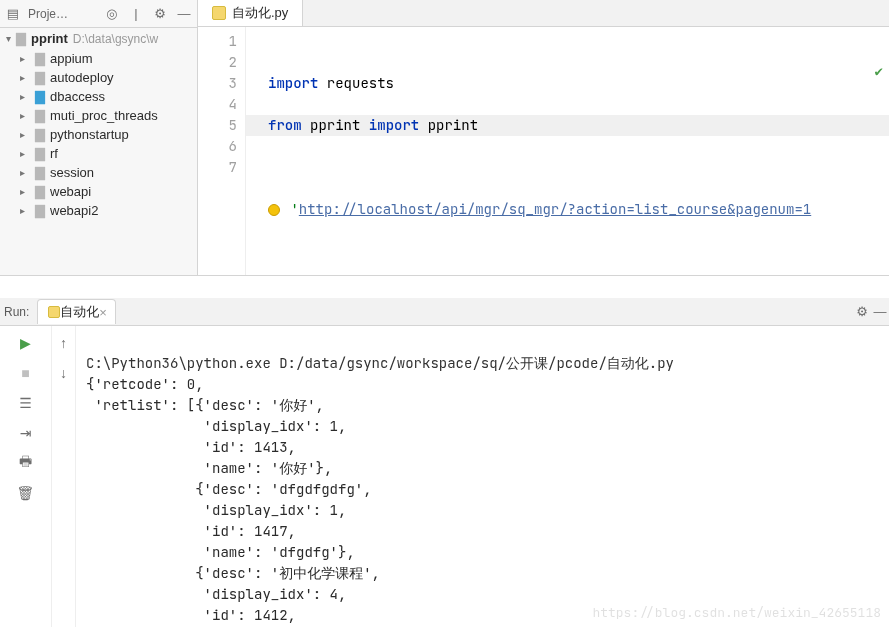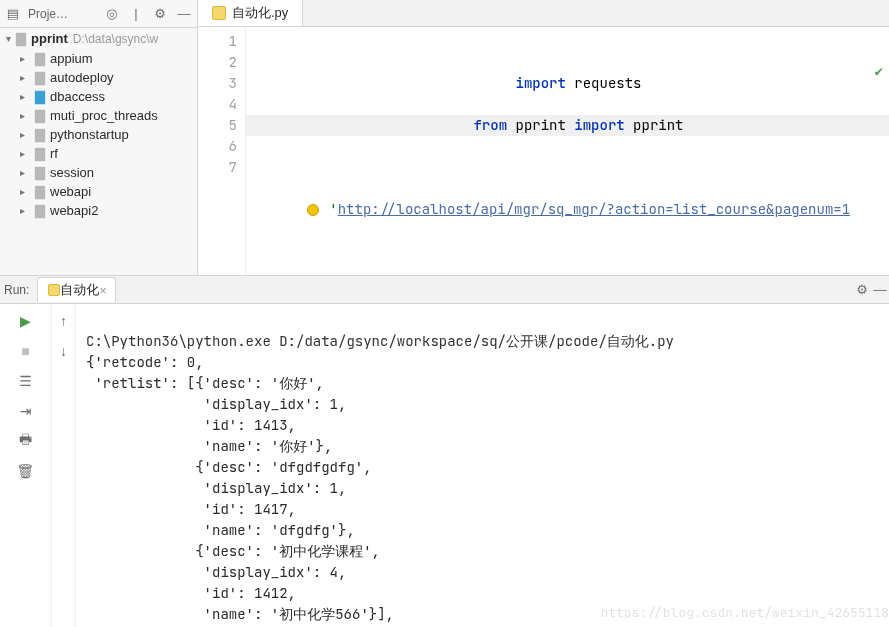--- a/index.html
+++ b/index.html
@@ -105,34 +105,35 @@
     border-right: 1px solid #eee;
   }
   .gutter div { height: 21px; }
   .code {
     flex: 1;
     padding: 4px 0 0 22px;
     white-space: pre;
     overflow-x: auto;
     position: relative;
   }
-  .code-line { height: 21px; text-align: center; }
+  .code-line { height: 21px; }
   .code .kw { color: #0033b3; font-weight: 500; }
   .code .mod { color: #000; }
   .code .str { color: #067d17; }
   .code .link { color: #4a6da7; text-decoration: underline; }
   .bulb { display:inline-block; width:12px; height:12px; background:#f4c20b; border-radius:50%; border:1px solid #c99b00; margin-right:2px; vertical-align:middle;}
   .hl-line { position:absolute; left:0; right:0; top: calc(4px + 4 * 21px); height:21px; background:#f0f0f0; z-index:-1;}
   .checkmark { position: absolute; right: 6px; top: 34px; color: #4a9e4a; font-size: 14px; }
 
   .bottom {
     flex: 1;
     display: flex;
     flex-direction: column;
     min-height: 0;
+    margin-top: 22px;
   }
   .run-header {
     height: 28px;
     display: flex;
     align-items: center;
     background: #f2f2f2;
     border-bottom: 1px solid #d4d4d4;
     padding-left: 4px;
   }
   .run-header .label { color: #5a5a5a; font-size: 12px; padding-right: 8px;}
@@ -176,21 +177,21 @@
     font-family: "JetBrains Mono","Consolas",monospace;
     font-size: 14px;
     line-height: 21px;
     white-space: pre;
     overflow: auto;
     color:#2b2b2b;
     position: relative;
   }
   .console .cmd { color:#333;text-align:center; }
   .watermark {
-    position:absolute; right:0; bottom:4px;
+    position:absolute; right:8px; bottom:4px;
     color: rgba(0,0,0,0.12); font-size:13px;
   }
 </style>
 </head>
 <body>
 
 <div class="ide">
 
   <div class="top">
 

